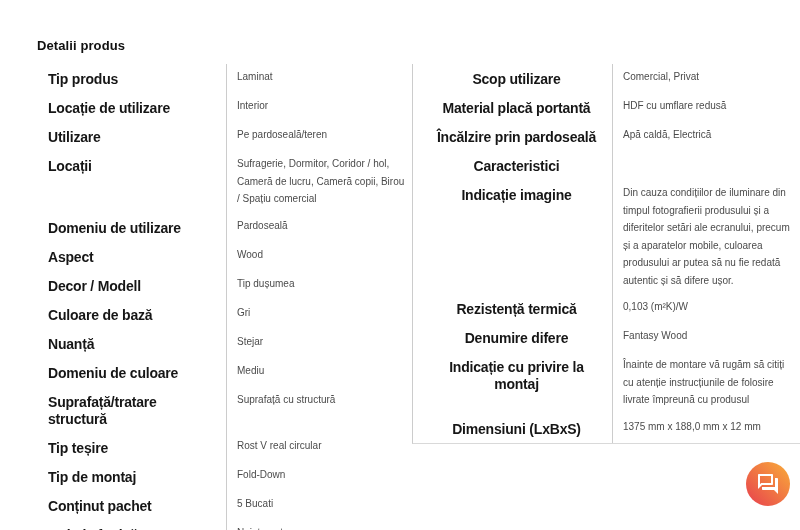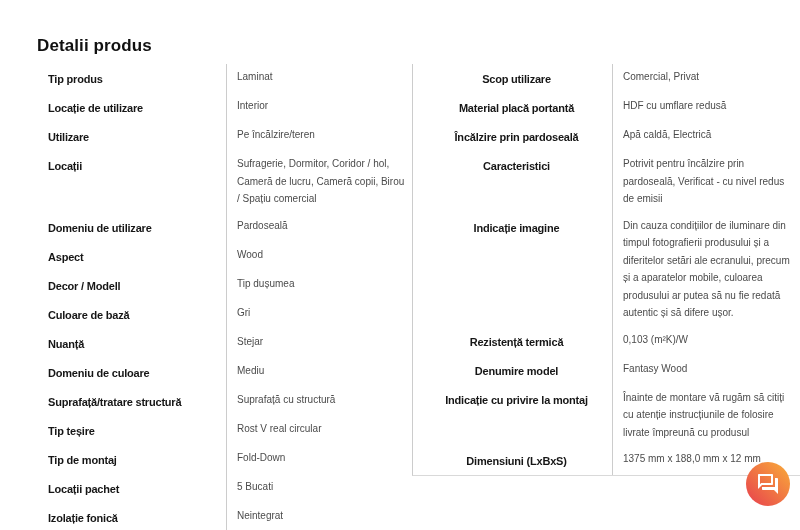--- a/index.html
+++ b/index.html
@@ -6,21 +6,21 @@
   html, body { margin: 0; padding: 0; }
   body {
     width: 800px; height: 530px;
     background: #ffffff;
     font-family: "Liberation Sans", sans-serif;
     overflow: hidden;
     position: relative;
   }
   .page-title {
     margin: 36px 0 8px 37px;
-    font-size: 17px;
+    font-size: 13px;
     font-weight: 700;
     letter-spacing: 0.1px;
     color: #111111;
     line-height: 20px;
   }
   .tables {
     display: flex;
     align-items: flex-start;
     margin-left: 33px;
   }
@@ -29,21 +29,21 @@
   .spec-table.right {
     width: 388px;
     border-left: 1px solid #cccccc;
     border-bottom: 1px solid #d9d9d9;
   }
   .spec-row { display: flex; align-items: stretch; }
   .spec-label {
     flex: 0 0 194px;
     border-right: 1px solid #cccccc;
     padding: 7px 10px 5px 15px;
-    font-size: 11px;
+    font-size: 14px;
     font-weight: 700;
     letter-spacing: -0.2px;
     color: #161616;
     line-height: 17px;
   }
   .spec-table.right .spec-label { flex: 0 0 200px; padding-left: 18px; text-align: center; }
   .spec-value {
     flex: 1 1 auto;
     padding: 4px 6px 5px 10px;
     font-size: 10px;
@@ -75,21 +75,21 @@
     <div class="spec-value">Laminat</div>
   </div>
 
   <div class="spec-row">
     <div class="spec-label">Locație de utilizare</div>
     <div class="spec-value">Interior</div>
   </div>
 
   <div class="spec-row">
     <div class="spec-label">Utilizare</div>
-    <div class="spec-value">Pe încălzire/teren</div>
+    <div class="spec-value">Pe pardoseală/teren</div>
   </div>
 
   <div class="spec-row">
     <div class="spec-label">Locații</div>
     <div class="spec-value">Sufragerie, Dormitor, Coridor / hol, Cameră de lucru, Cameră copii, Birou / Spațiu comercial</div>
   </div>
 
   <div class="spec-row">
     <div class="spec-label">Domeniu de utilizare</div>
     <div class="spec-value">Pardoseală</div>
@@ -129,21 +129,21 @@
     <div class="spec-label">Tip teșire</div>
     <div class="spec-value">Rost V real circular</div>
   </div>
 
   <div class="spec-row">
     <div class="spec-label">Tip de montaj</div>
     <div class="spec-value">Fold-Down</div>
   </div>
 
   <div class="spec-row">
-    <div class="spec-label">Locații pachet</div>
+    <div class="spec-label">Conținut pachet</div>
     <div class="spec-value">5 Bucati</div>
   </div>
 
   <div class="spec-row">
     <div class="spec-label">Izolație fonică</div>
     <div class="spec-value">Neintegrat</div>
   </div>
 </div>
     <div class="spec-table right" id="right-table">
   <div class="spec-row">
@@ -157,35 +157,34 @@
     <div class="spec-value">HDF cu umflare redusă</div>
   </div>
 
   <div class="spec-row">
     <div class="spec-label">Încălzire prin pardoseală</div>
     <div class="spec-value">Apă caldă, Electrică</div>
   </div>
 
   <div class="spec-row">
     <div class="spec-label">Caracteristici</div>
-    <div class="spec-value">Potrivit pentru încălzire prin pardoseală, Verificat - cu nivel redus de emisii</div>
   </div>
 
   <div class="spec-row">
     <div class="spec-label">Indicație imagine</div>
     <div class="spec-value">Din cauza condițiilor de iluminare din timpul fotografierii produsului și a diferitelor setări ale ecranului, precum și a aparatelor mobile, culoarea produsului ar putea să nu fie redată autentic și să difere ușor.</div>
   </div>
 
   <div class="spec-row">
     <div class="spec-label">Rezistență termică</div>
     <div class="spec-value">0,103 (m²K)/W</div>
   </div>
 
   <div class="spec-row">
-    <div class="spec-label">Denumire model</div>
+    <div class="spec-label">Denumire difere</div>
     <div class="spec-value">Fantasy Wood</div>
   </div>
 
   <div class="spec-row">
     <div class="spec-label">Indicație cu privire la montaj</div>
     <div class="spec-value">Înainte de montare vă rugăm să citiți cu atenție instrucțiunile de folosire livrate împreună cu produsul</div>
   </div>
 
   <div class="spec-row">
     <div class="spec-label">Dimensiuni (LxBxS)</div>

